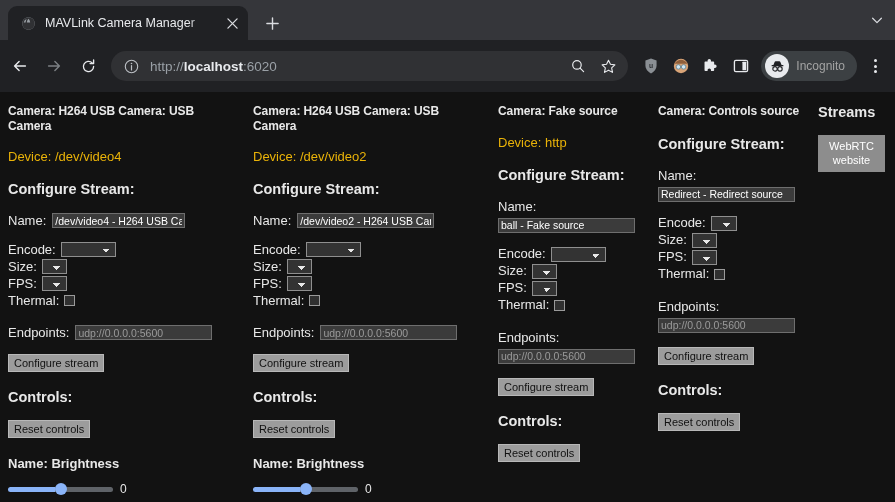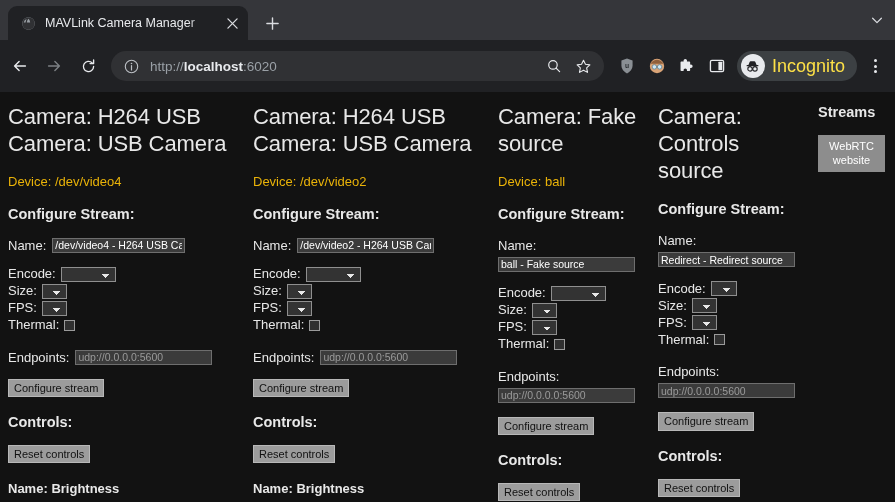--- a/index.html
+++ b/index.html
@@ -84,21 +84,21 @@
   }
   .incognito-pill {
     height: 30px; border-radius: 16px; background: #3c4043;
     display: flex; align-items: center; gap: 7px;
     padding: 0 12px 0 4px; margin-left: 4px; flex: none;
   }
   .incog-avatar {
     width: 24px; height: 24px; border-radius: 50%; background: #e8eaed;
     display: flex; align-items: center; justify-content: center; flex: none;
   }
-  .incog-label { color: #fde047; font-size: 18px; white-space: nowrap; }
+  .incog-label { color: #a3a3a3; font-size: 12px; white-space: nowrap; }
   .menu-dots {
     width: 28px; height: 32px; flex: none;
     display: flex; flex-direction: column; align-items: center;
     justify-content: center; gap: 2.5px; margin-left: 2px;
   }
   .menu-dots i { width: 3px; height: 3px; border-radius: 50%; background: #e8eaed; display:block; }
 
   
   .viewport {
     flex: 1; background: #121212; position: relative;
@@ -108,21 +108,21 @@
     flex: 1; padding: 8px 0 0 0; position: relative;
     color: #e8e8e8;
     display: flex; align-items: flex-start;
   }
   .col { padding: 0 8px; flex: none; }
   .col1, .col2 { width: 245px; }
   .col3, .col4 { width: 160px; }
   .col5 { width: 85px; }
 
   h2.camtitle {
-    font-size: 22px; font-weight: 400; margin: 4px 0 0 0;
+    font-size: 12px; font-weight: 700; margin: 4px 0 0 0;
     line-height: 1.22; letter-spacing: -0.1px;
   }
   .device { font-size: 13px; margin: 16px 0 0 0; color: #eab308; }
   h3.section {
     font-size: 14.5px; font-weight: 700; margin: 17px 0 0 0;
   }
   .field-row { font-size: 13px; margin-top: 16px; display: flex; align-items: center; gap: 6px; }
   .field-row.stacked { display: block; }
   .field-label { color: #e8e8e8; }
 
@@ -415,21 +415,21 @@
           <input type="range" class="rng" min="-100" max="100" value="0" style="">
           <span class="rng-val">0</span>
         </div>
         
       </div>
 
       <div class="col col3">
         <h2 class="camtitle">Camera: Fake source</h2>
         <div class="device">
           <span>Device:</span>
-          <span>ball</span>
+          <span>http</span>
         </div>
         <h3 class="section">Configure Stream:</h3>
         <div class="field-row stacked">
           <div class="field-label">Name:</div>
           <input class="txt name-input-wide" style="margin-top: 4px;" value="ball - Fake source">
         </div>
         <div class="selects">
           <div class="selrow">
             <span>Encode:</span>
             <select class="sel enc"></select>

